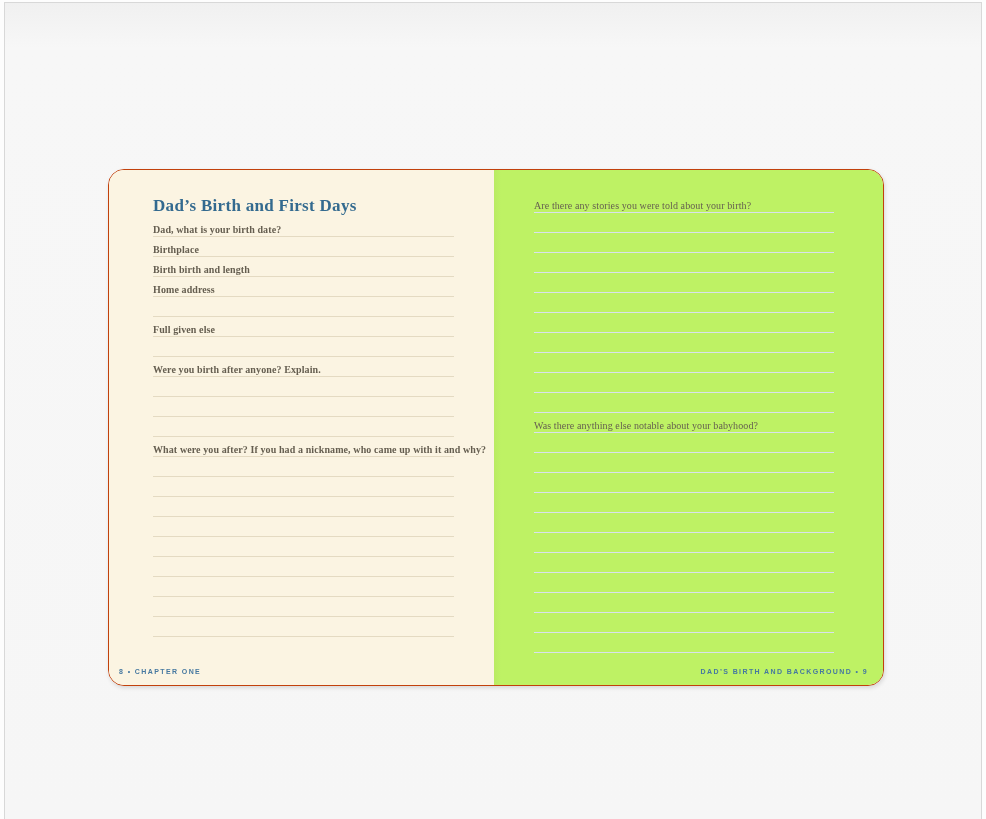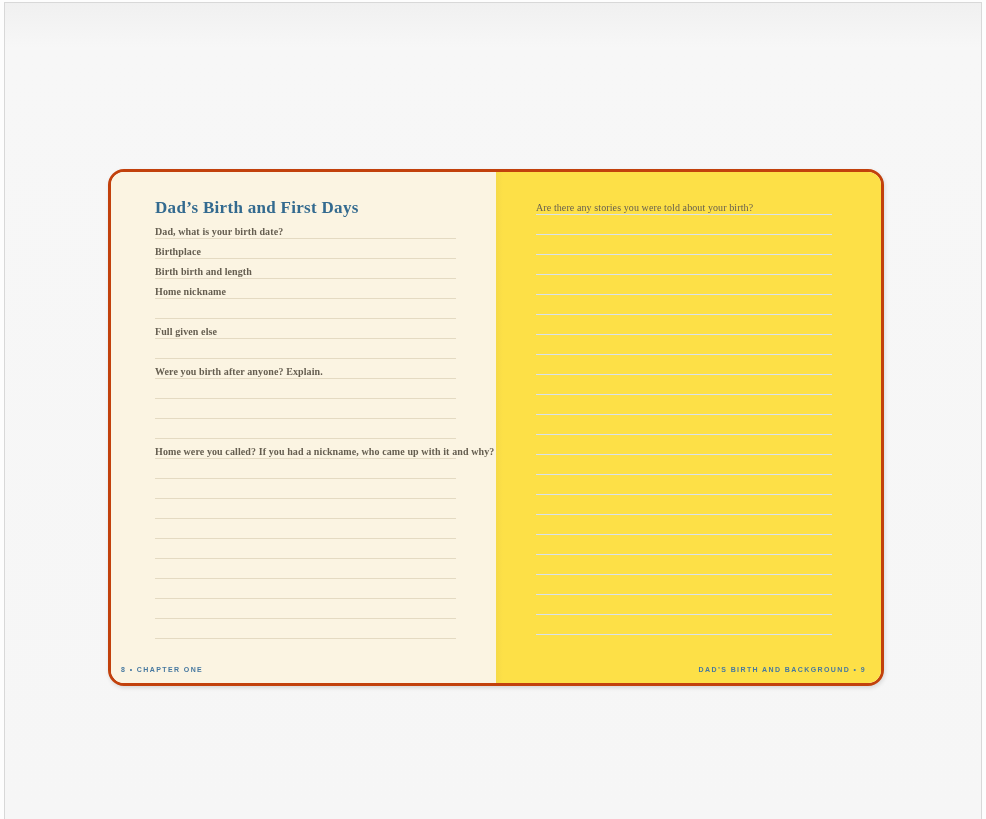--- a/index.html
+++ b/index.html
@@ -16,34 +16,34 @@
     border: 1px solid #d8d8d8;
     border-bottom: none;
     background: linear-gradient(180deg, #f0f0f0 0px, #f7f7f7 45px, #f6f6f6 100%);
   }
   .book {
     position: absolute;
     left: 108px; top: 169px;
     width: 776px; height: 517px;
     box-sizing: border-box;
     display: flex;
-    border: 3px solid #c2410c;
+    border: 1px solid #c2410c;
     border-radius: 16px;
     overflow: hidden;
     box-shadow: 1px 2px 4px rgba(0,0,0,0.12);
     background: #ffffff;
     justify-content: space-between;
   }
   .page {
     position: relative;
     height: 100%;
     box-sizing: border-box;
   }
   .page.left  { width: 385px; background: #fbf4e2; padding: 0 40px 0 44px; }
-  .page.right { flex: 1;      background: #fde047; padding: 0 49px 0 40px; }
+  .page.right { flex: 1;      background: #bef264; padding: 0 49px 0 40px; }
   .page.right::before {
     content: "";
     position: absolute; left: 0; top: 0; bottom: 0; width: 7px;
     background: linear-gradient(90deg, rgba(110,100,80,0.05), rgba(110,100,80,0));
     pointer-events: none;
   }
   .title {
     margin: 25px 0 0 0;
     height: 22px; line-height: 22px;
     font-family: "Liberation Serif", serif;
@@ -92,35 +92,35 @@
         <div class="row">
           <span class="q">Dad, what is your birth date?</span>
         </div>
         <div class="row">
           <span class="q">Birthplace</span>
         </div>
         <div class="row">
           <span class="q">Birth birth and length</span>
         </div>
         <div class="row">
-          <span class="q">Home nickname</span>
+          <span class="q">Home address</span>
         </div>
         <div class="row"></div>
         <div class="row">
           <span class="q">Full given else</span>
         </div>
         <div class="row"></div>
         <div class="row">
           <span class="q">Were you birth after anyone? Explain.</span>
         </div>
         <div class="row"></div>
         <div class="row"></div>
         <div class="row"></div>
         <div class="row">
-          <span class="q">Home were you called? If you had a nickname, who came up with it and why?</span>
+          <span class="q">What were you after? If you had a nickname, who came up with it and why?</span>
         </div>
         <div class="row"></div>
         <div class="row"></div>
         <div class="row"></div>
         <div class="row"></div>
         <div class="row"></div>
         <div class="row"></div>
         <div class="row"></div>
         <div class="row"></div>
         <div class="row"></div>
@@ -135,20 +135,23 @@
         <div class="row"></div>
         <div class="row"></div>
         <div class="row"></div>
         <div class="row"></div>
         <div class="row"></div>
         <div class="row"></div>
         <div class="row"></div>
         <div class="row"></div>
         <div class="row"></div>
         <div class="row"></div>
+        <div class="row">
+          <span class="q">Was there anything else notable about your babyhood?</span>
+        </div>
         <div class="row"></div>
         <div class="row"></div>
         <div class="row"></div>
         <div class="row"></div>
         <div class="row"></div>
         <div class="row"></div>
         <div class="row"></div>
         <div class="row"></div>
         <div class="row"></div>
         <div class="row"></div>

